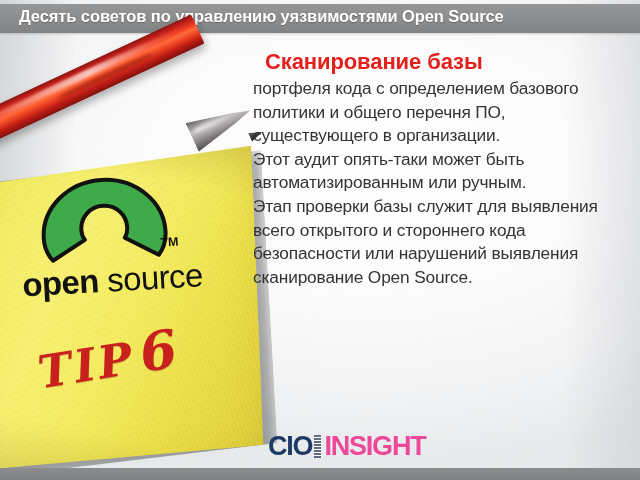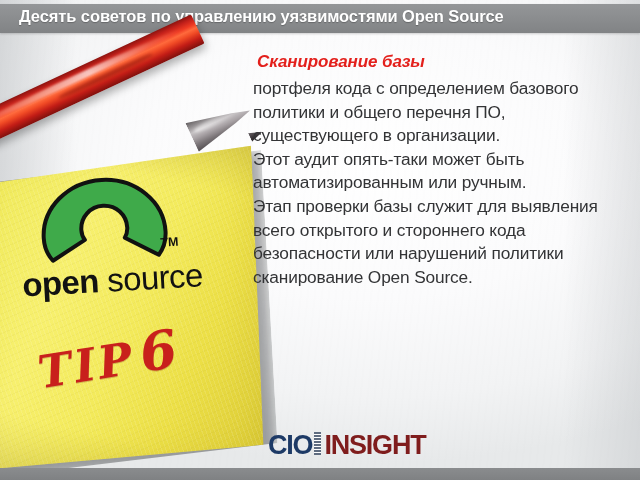--- a/index.html
+++ b/index.html
@@ -244,69 +244,68 @@
     margin-left: 6px;
   }
 
   
   .copy {
     position: absolute;
     left: 253px; top: 50px;
     width: 384px;
   }
   .copy-heading {
-    font-size: 17px;
+    font-size: 22px;
     font-weight: bold;
     color: #e3201c;
     line-height: 24px;
-    margin: 0 0 3px 4px;
+    margin: 0 0 3px 12px;
     letter-spacing: -0.1px;
-    font-style: italic;
   }
   .copy-body {
     margin: 0;
     padding: 0;
     list-style: none;
   }
   .copy-body li {
     font-size: 17.3px;
     line-height: 23.6px;
     color: #333436;
     white-space: nowrap;
     letter-spacing: -0.15px;
   }
 
   
   .logo {
     position: absolute;
     left: 268px; top: 432px;
     height: 28px;
     display: flex;
-    align-items: flex-start;
+    align-items: center;
   }
   .logo-cio {
     font-size: 27px;
     font-weight: bold;
     color: #1d3a66;
     letter-spacing: -1.2px;
     line-height: 27px;
   }
   .logo-rule {
     width: 7px;
     height: 23px;
     margin: 0 3px 0 2px;
     background: repeating-linear-gradient(
       180deg,
       #5f6c80 0px, #5f6c80 1.5px,
       #ffffff 1.5px, #ffffff 3px);
   }
   .logo-insight {
     font-size: 27px;
     font-weight: bold;
-    color: #7f1d1d;
+    color: #ec4899;
     letter-spacing: -1.2px;
     line-height: 27px;
   }
 </style>
 </head>
 <body>
 
 <div id="slide">
 
   <div class="bg-plate"></div>
@@ -357,21 +356,21 @@
   <div class="copy">
     <h2 class="copy-heading">Сканирование базы</h2>
     <ul class="copy-body">
       <li>портфеля кода с определением базового</li>
       <li>политики и общего перечня ПО,</li>
       <li>существующего в организации.</li>
       <li>Этот аудит опять-таки может быть</li>
       <li>автоматизированным или ручным.</li>
       <li>Этап проверки базы служит для выявления</li>
       <li>всего открытого и стороннего кода</li>
-      <li>безопасности или нарушений политики</li>
+      <li>безопасности или нарушений выявления</li>
       <li>сканирование Open Source.</li>
     </ul>
   </div>
 
   <div class="logo">
     <span class="logo-cio">CIO</span>
     <span class="logo-rule"></span>
     <span class="logo-insight">INSIGHT</span>
   </div>
 

